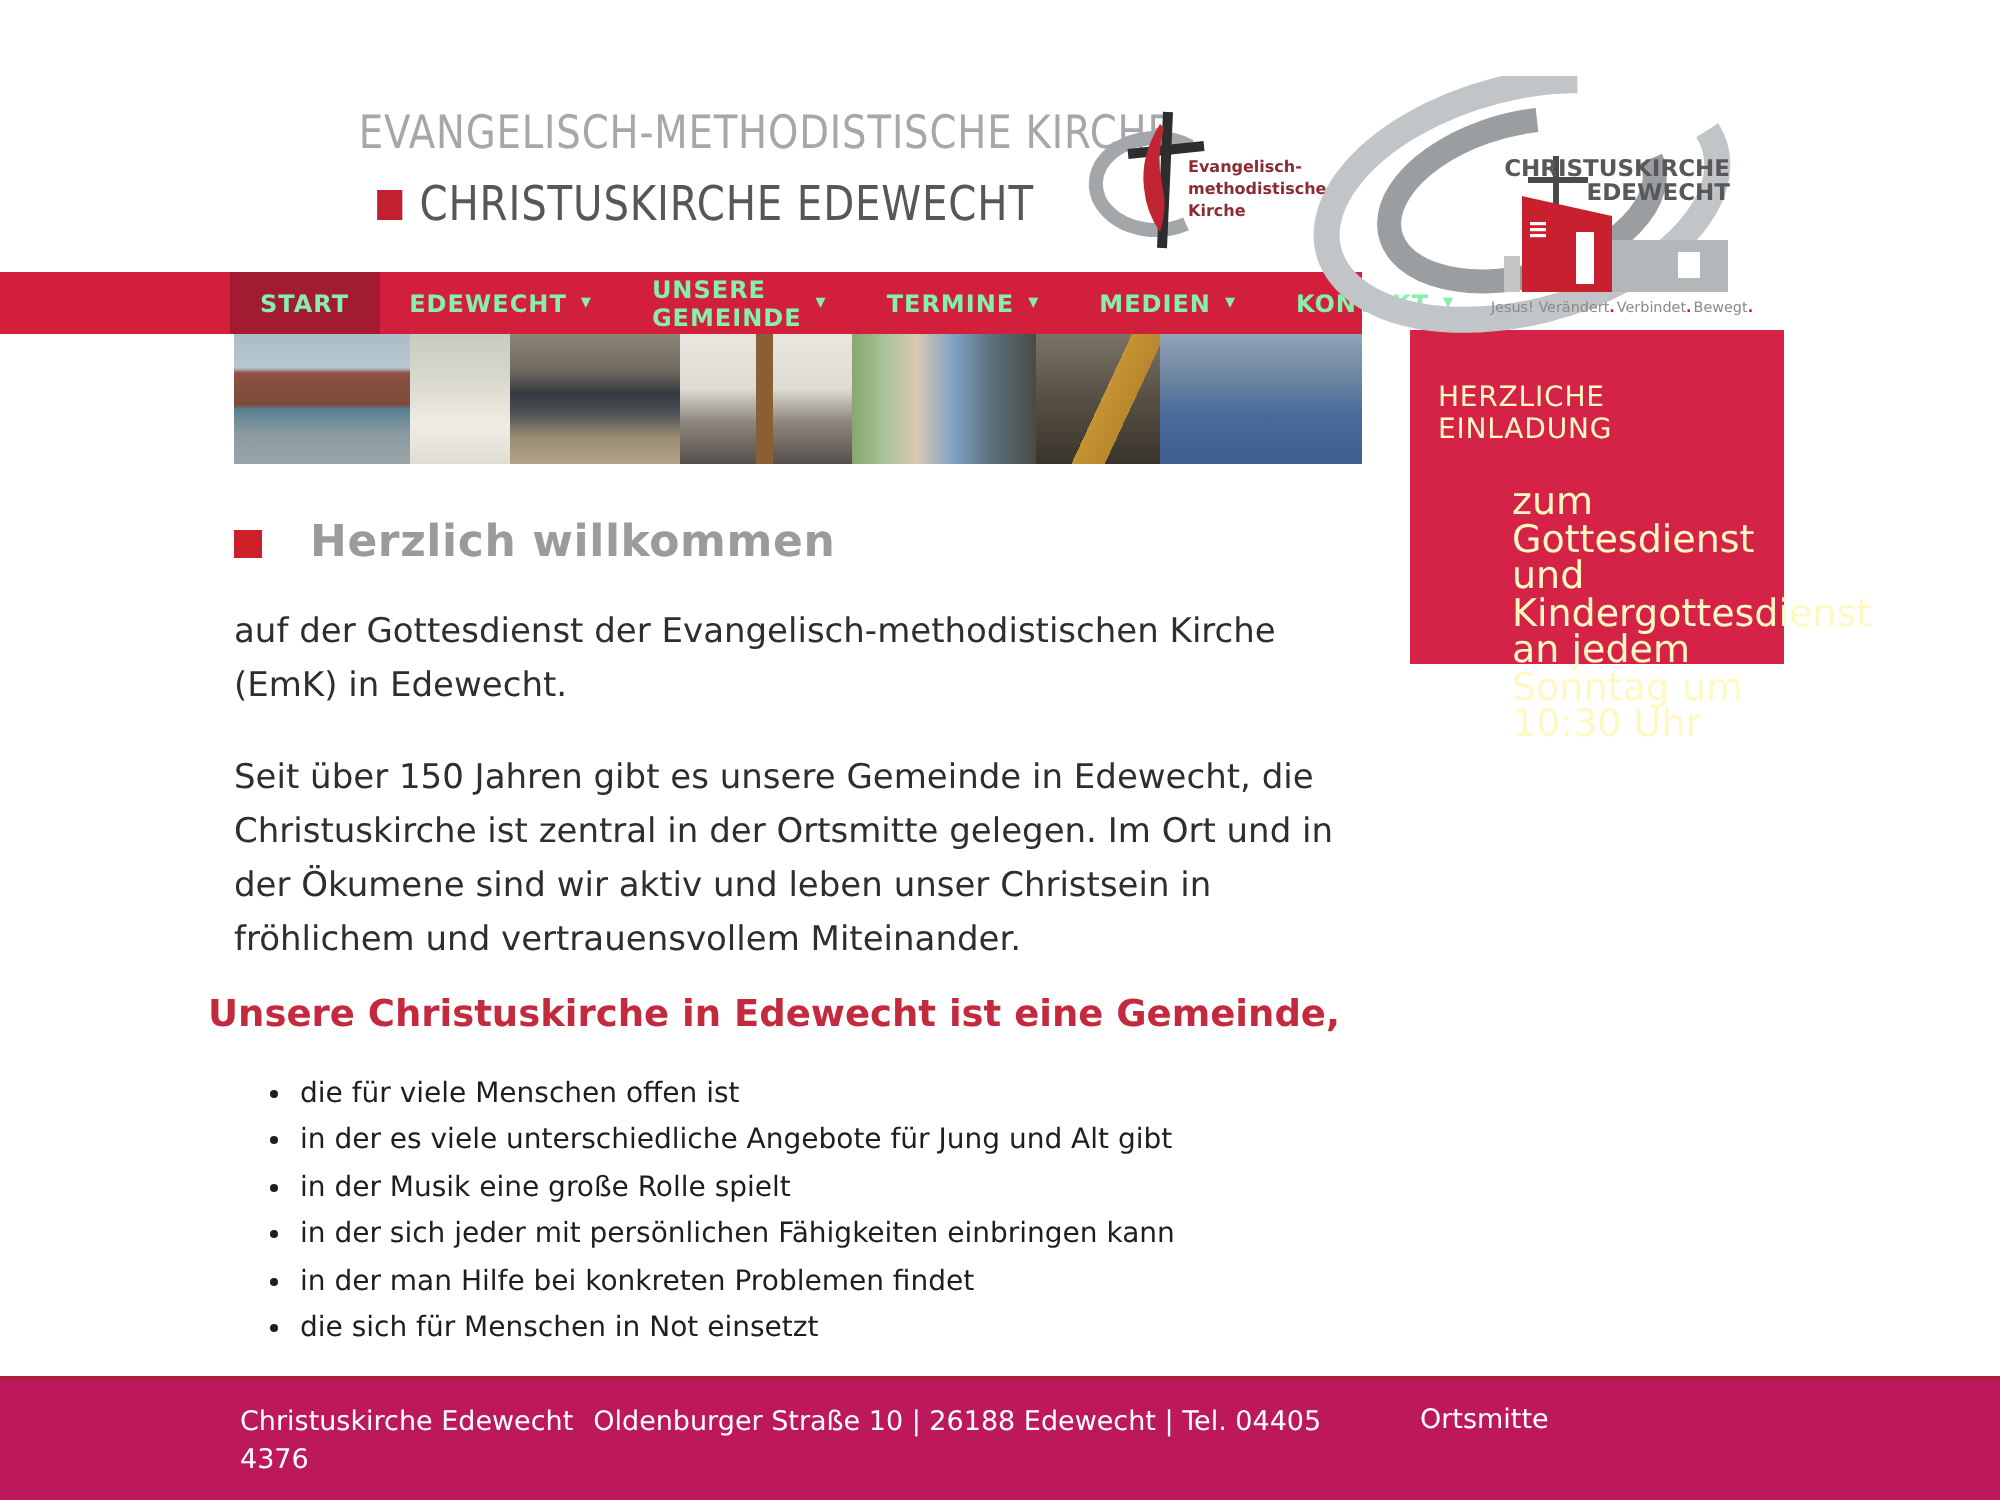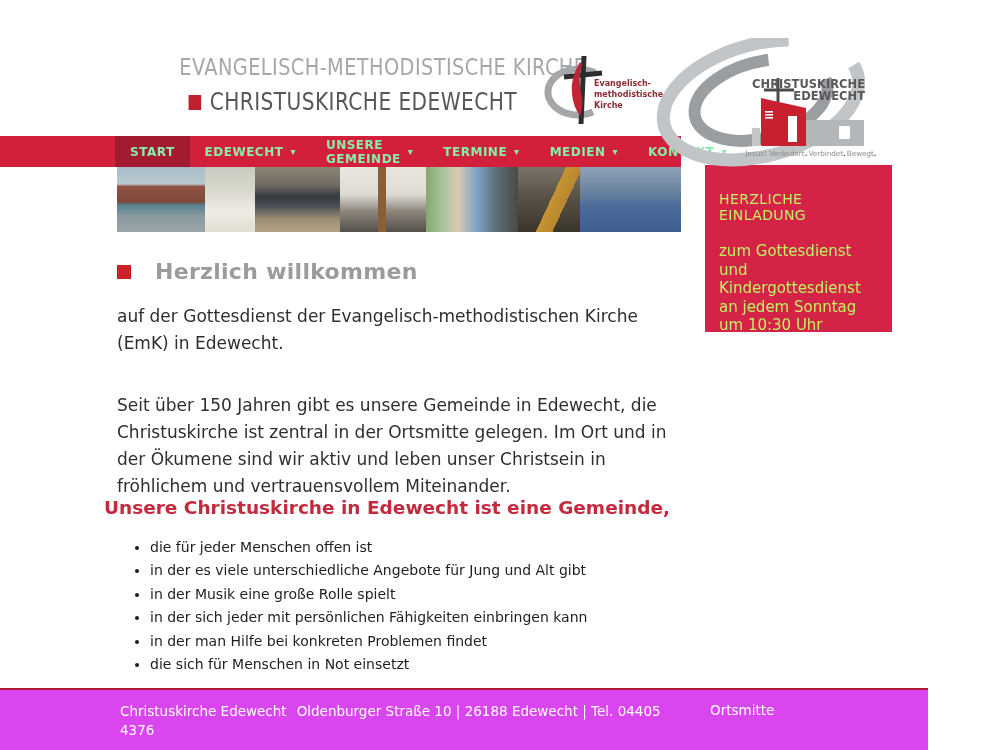--- a/index.html
+++ b/index.html
@@ -39,42 +39,42 @@
       linear-gradient(90deg, rgba(0,0,0,0) 44%, #8b5e34 44%, #8b5e34 54%, rgba(0,0,0,0) 54%),
       linear-gradient(180deg,#e8e6df 0%,#dddbd2 42%,#8d867d 68%,#55504b 100%); }
   .photo-5 { width: 92px; background: linear-gradient(90deg,#86a86f 0%,#a9c39a 18%,#d9c9b2 35%,#7fa3c6 55%,#5d727f 75%,#4a4a42 100%); }
   .photo-6 { width: 62px; background:
       linear-gradient(115deg, rgba(0,0,0,0) 52%, #c69433 52%, #b8872e 70%, rgba(0,0,0,0) 70%),
       linear-gradient(180deg,#7a7468 0%,#564f44 50%,#3a352c 100%); }
   .photo-7 { width: 101px; background: linear-gradient(180deg,#8fa3b8 0%,#7289a3 30%,#4a6b99 62%,#3f5f8e 100%); }
 
   
   .invite-box { position: absolute; left: 705px; top: 165px; width: 187px; height: 167px;
-                background: #d52347; color: #bef264; padding: 26px 10px 0 14px; }
+                background: #d52347; color: #fef9c3; padding: 26px 10px 0 14px; }
   .invite-title { font-size: 14px; letter-spacing: 0.4px; }
-  .invite-text { margin-top: 19px; font-size: 15px; line-height: 18.5px; width: 152px; }
+  .invite-text { margin-top: 19px; font-size: 19px; line-height: 18.5px; width: 152px; margin-left: 37px; }
 
   
   .welcome { position: absolute; left: 117px; top: 259px; display: flex; align-items: center; gap: 24px; }
   .welcome-square { width: 14px; height: 14px; background: #cc2128; }
   .welcome-title { font-size: 22px; color: #9b9b9b; letter-spacing: 0.3px; }
 
   .para { position: absolute; left: 117px; width: 566px; font-size: 17px; line-height: 27px; color: #2e2e2e; }
   .para-intro { top: 303px; }
-  .para-about { top: 392px; }
+  .para-about { top: 376px; }
 
   .red-heading { position: absolute; left: 104px; top: 497px; font-size: 18.5px; color: #c32a3e; }
 
   .points { position: absolute; left: 117px; top: 536px; width: 560px; padding-left: 33px;
             font-size: 14px; color: #1e1e1e; }
   .points li { line-height: 23.4px; }
 
   
-  .footer { position: absolute; left: 0; top: 688px; width: 928px; height: 62px;
-            background: #d946ef; border-top: 2px solid #b01c35; color: #fff; }
+  .footer { position: absolute; left: 0; top: 688px; width: 1000px; height: 62px;
+            background: #be185d; border-top: 2px solid #b01c35; color: #fff; }
   .footer-text { position: absolute; left: 120px; top: 12px; width: 550px;
                  font-size: 13.5px; line-height: 18.5px; }
   .footer-sitename { margin-right: 10px; }
   .footer-impressum { position: absolute; left: 710px; top: 12px; font-size: 13.5px;
                       color: #fff; text-decoration: none; cursor: pointer; }
 
   svg text { font-family: "DejaVu Sans", "Liberation Sans", sans-serif; }
   .logo-red-dot { fill: #c8202f; }
 </style>
 </head>
@@ -176,21 +176,21 @@
       <span class="welcome-square"></span>
       <h1 class="welcome-title">Herzlich willkommen</h1>
     </div>
 
     <p class="para para-intro">auf der Gottesdienst der Evangelisch-methodistischen Kirche (EmK) in Edewecht.</p>
     <p class="para para-about">Seit über 150 Jahren gibt es unsere Gemeinde in Edewecht, die Christuskirche ist zentral in der Ortsmitte gelegen. Im Ort und in der Ökumene sind wir aktiv und leben unser Christsein in fröhlichem und vertrauensvollem Miteinander.</p>
 
     <h2 class="red-heading">Unsere Christuskirche in Edewecht ist eine Gemeinde,</h2>
 
     <ul class="points">
-      <li>die für jeder Menschen offen ist</li>
+      <li>die für viele Menschen offen ist</li>
       <li>in der es viele unterschiedliche Angebote für Jung und Alt gibt</li>
       <li>in der Musik eine große Rolle spielt</li>
       <li>in der sich jeder mit persönlichen Fähigkeiten einbringen kann</li>
       <li>in der man Hilfe bei konkreten Problemen findet</li>
       <li>die sich für Menschen in Not einsetzt</li>
     </ul>
   </main>
 
   <footer class="footer">
     <p class="footer-text">

